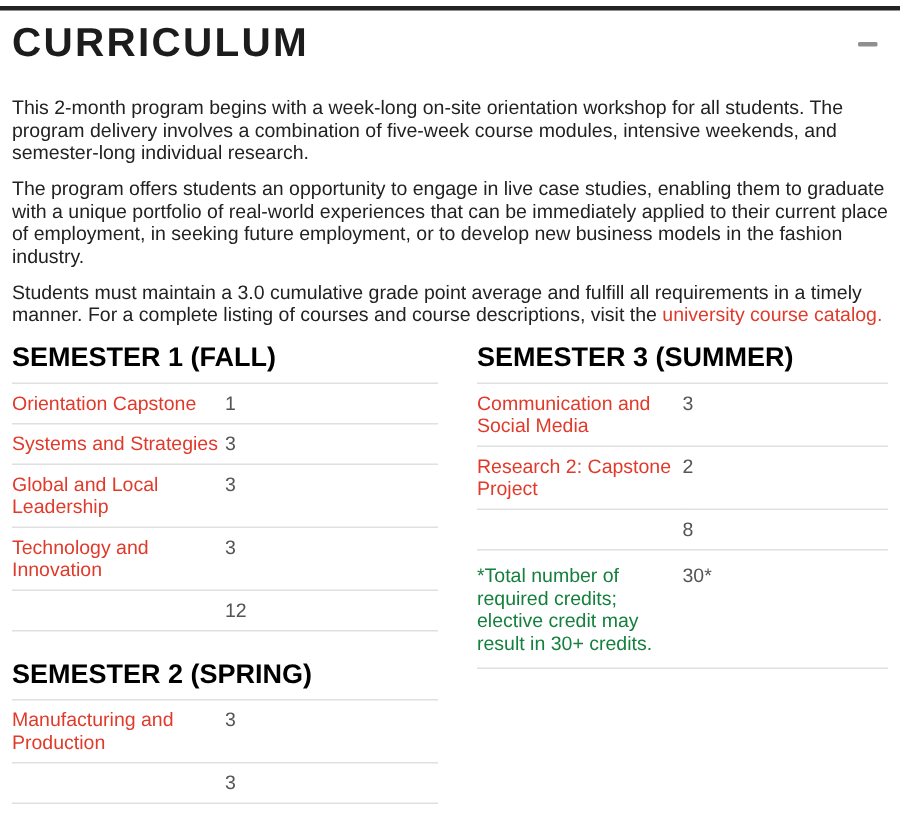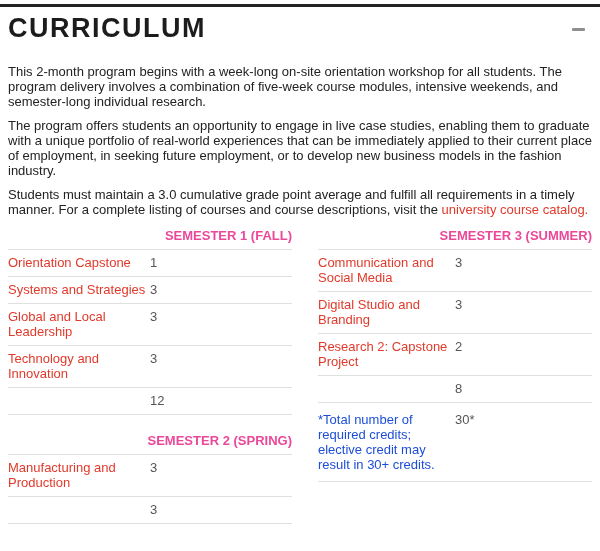--- a/index.html
+++ b/index.html
@@ -63,26 +63,26 @@
   table.sem-table {
     width: 100%;
     border-collapse: collapse;
     font-size: 13px;
     table-layout: fixed;
   }
   table.sem-table + table.sem-table {
     margin-top: 16px;
   }
   .sem-table th {
-    text-align: right;
+    text-align: left;
     font-weight: bold;
-    color: #ec4899;
+    color: #000000;
     padding: 2px 0 6px 0;
     border-bottom: 1px solid var(--divider);
-    font-size: 13px;
+    font-size: 18px;
   }
   .sem-table td {
     padding: 5px 0 6px 0;
     border-bottom: 1px solid var(--divider);
     vertical-align: top;
     line-height: 15px;
   }
   .sem-table td.name { }
   .sem-table td.credits {
     width: 24px;
@@ -92,21 +92,21 @@
   .sem-table a.course {
     color: var(--accent-red);
     text-decoration: none;
     cursor: pointer;
   }
   .sem-table tr.note-row td {
     padding-top: 9px;
     padding-bottom: 9px;
   }
   .sem-table td.note-text {
-    color: #1d4ed8;
+    color: #15803d;
   }
 </style>
 </head>
 <body style="--accent-red: #e03a2b; --divider: #e0e0e0; --credits-gray: #555555; --heading-dark: #1c1c1c;">
 
 <div class="page">
 
   <h1 class="page-title">CURRICULUM</h1>
   <span class="collapse-toggle" title="Collapse"></span>
 
@@ -172,24 +172,20 @@
       <table class="sem-table">
         <tbody>
             <tr>
           <th colspan="2">SEMESTER 3 (SUMMER)</th>
         </tr>
         <tr>
           <td class="name"><a href="#" class="course">Communication and Social Media</a></td>
           <td class="credits">3</td>
         </tr>
         <tr>
-          <td class="name"><a href="#" class="course">Digital Studio and Branding</a></td>
-          <td class="credits">3</td>
-        </tr>
-        <tr>
           <td class="name"><a href="#" class="course">Research 2: Capstone Project</a></td>
           <td class="credits">2</td>
         </tr>
         <tr>
           <td class="name"></td>
           <td class="credits">8</td>
         </tr>
         <tr class="note-row">
           <td class="name note-text">*Total number of required credits; elective credit may result in 30+ credits.</td>
           <td class="credits">30*</td>

